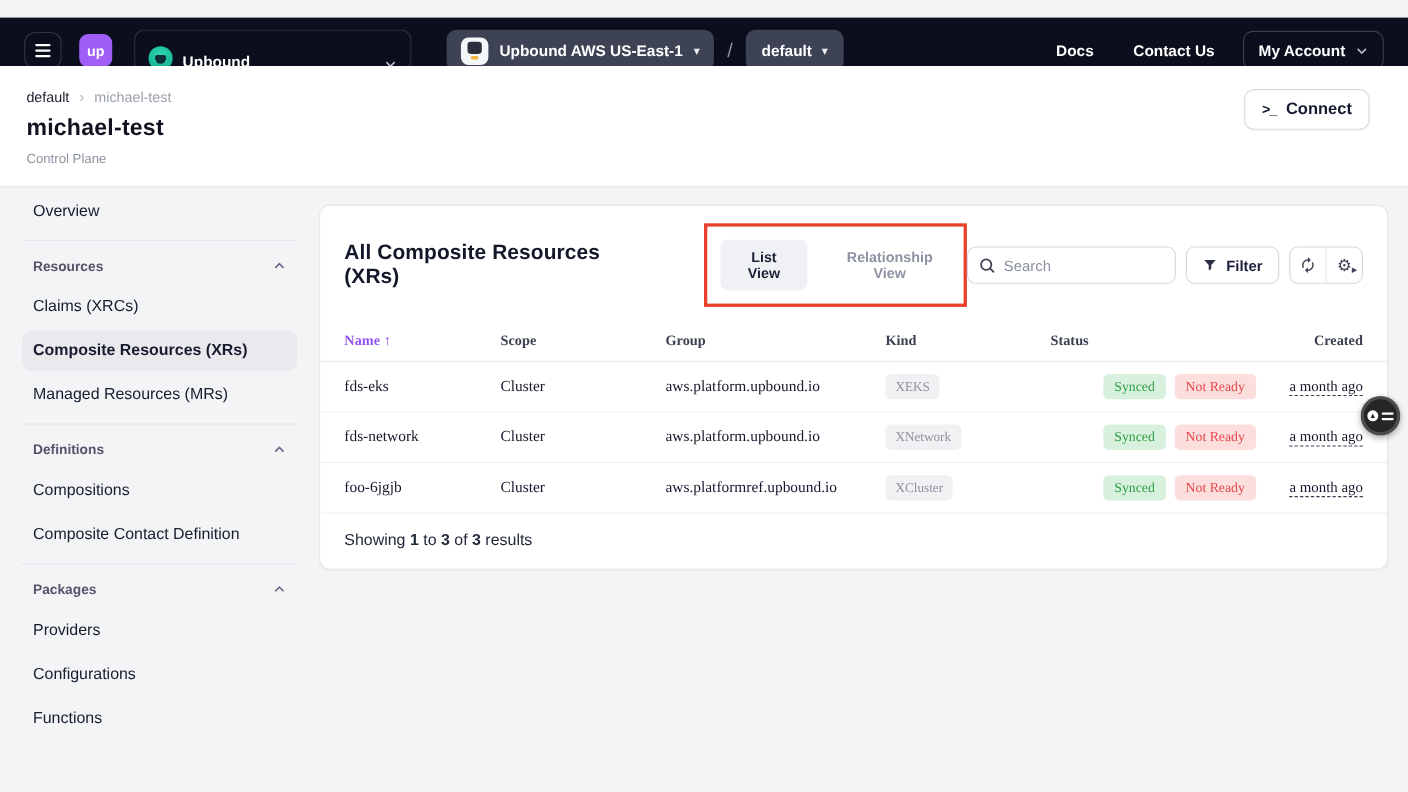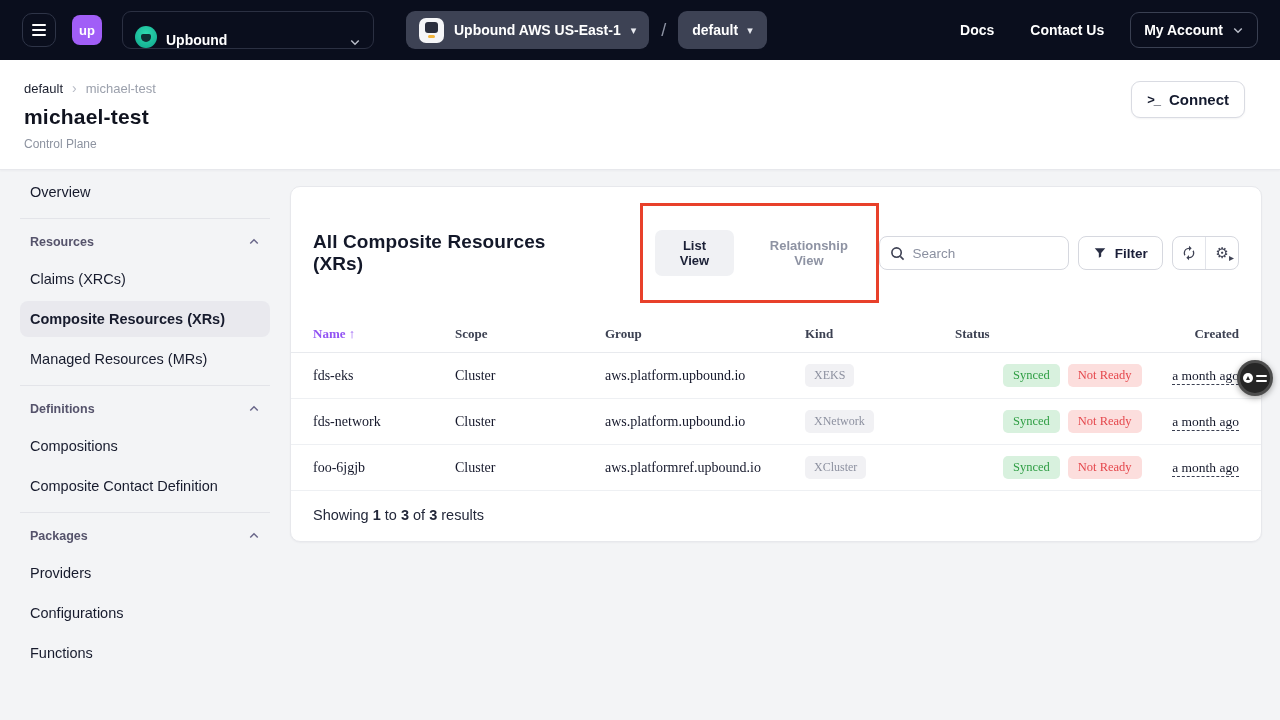--- a/index.html
+++ b/index.html
@@ -1,21 +1,21 @@
 <!DOCTYPE html>
 <html><head>
 <meta charset="utf-8">
 <style>
   * { margin:0; padding:0; box-sizing:border-box; }
   html,body { width:1280px; height:720px; overflow:hidden; }
   body { font-family:"Liberation Sans","DejaVu Sans",sans-serif; background:#f3f4f6; color:#14182a; }
   .app { position:relative; width:1280px; height:720px; overflow:hidden; }
 
   
-  .navbar { position:absolute; top:0; left:0; right:0; height:60px; background:#0a0e1d;
+  .navbar { position:absolute; top:16px; left:0; right:0; height:60px; background:#0a0e1d;
             display:flex; align-items:center; padding:0 22px; }
   .hamburger { width:34px; height:34px; border:1.5px solid #2e3447; border-radius:10px; background:transparent;
                display:flex; flex-direction:column; justify-content:center; align-items:center; gap:3px; cursor:pointer; }
   .hamburger span { width:14px; height:2px; background:#ffffff; border-radius:1px; }
   .brand-logo { width:30px; height:30px; margin-left:16px; border-radius:8px; background:#a15ef7;
                 display:flex; align-items:center; justify-content:center; color:#fff; font-weight:700; font-size:13px; }
   .org-select { width:252px; height:38px; margin-left:20px; border:1.5px solid #2b3042; border-radius:9px;
                 display:flex; align-items:flex-end; padding:0 12px; cursor:pointer; background:transparent; }
   .org-avatar { width:22px; height:22px; border-radius:50%; background:radial-gradient(circle at 50% 35%, #2fd9b0 0%, #17b596 70%); position:relative; flex:0 0 auto; }
   .org-avatar::after { content:""; position:absolute; left:6px; top:8px; width:10px; height:8px; background:#0f2e33; border-radius:2px 2px 5px 5px; }
@@ -62,21 +62,21 @@
   .side-header { height:30px; margin-top:2px; display:flex; align-items:center; justify-content:space-between;
                  padding:0 10px; cursor:pointer;gap:24px; }
   .side-header-label { font-size:12.5px; font-weight:700; color:#55536b; }
   .side-header .chev { stroke:#6a678a; }
 
   
   .main-wrap { flex:1; padding:16px 18px 0 20px; }
   .card { background:#fff; border:1px solid #e7e8ec; border-radius:10px; box-shadow:0 1px 2px rgba(16,24,40,.04); }
   .card-head { display:flex; align-items:center; padding:16px 22px 12px 22px; }
   .card-title { font-size:19px; font-weight:800; color:#131829; letter-spacing:.1px; }
-  .annotation-box { margin-left:42px; border:3px solid #e8402a; padding:24px 12px; display:flex; align-items:center; }
+  .annotation-box { margin-left:42px; border:3px solid #e8402a; padding:12px 12px; display:flex; align-items:center; }
   .toggle-active { background:#f0f1f4; border:none; border-radius:7px; padding:8px 12px;
                    font-family:inherit; font-size:13px; font-weight:700; color:#1b2036; cursor:pointer; }
   .toggle-inactive { background:transparent; border:none; margin-left:20px;
                      font-family:inherit; font-size:13px; font-weight:700; color:#8e93a3; cursor:pointer; }
   .search-box { margin-left:auto; width:192px; height:34px; border:1px solid #d6d8df; border-radius:8px;
                 display:flex; align-items:center; padding:0 10px; gap:8px; background:#fff; }
   .search-box svg { flex:0 0 auto; }
   .search-input { border:none; outline:none; width:100%; font-size:13.5px; color:#1a1e38; font-family:inherit; background:transparent; }
   .search-input::placeholder { color:#8b90a0; }
   .filter-btn { margin-left:9px; height:34px; border:1px solid #d6d8df; border-radius:8px; background:#fff;

